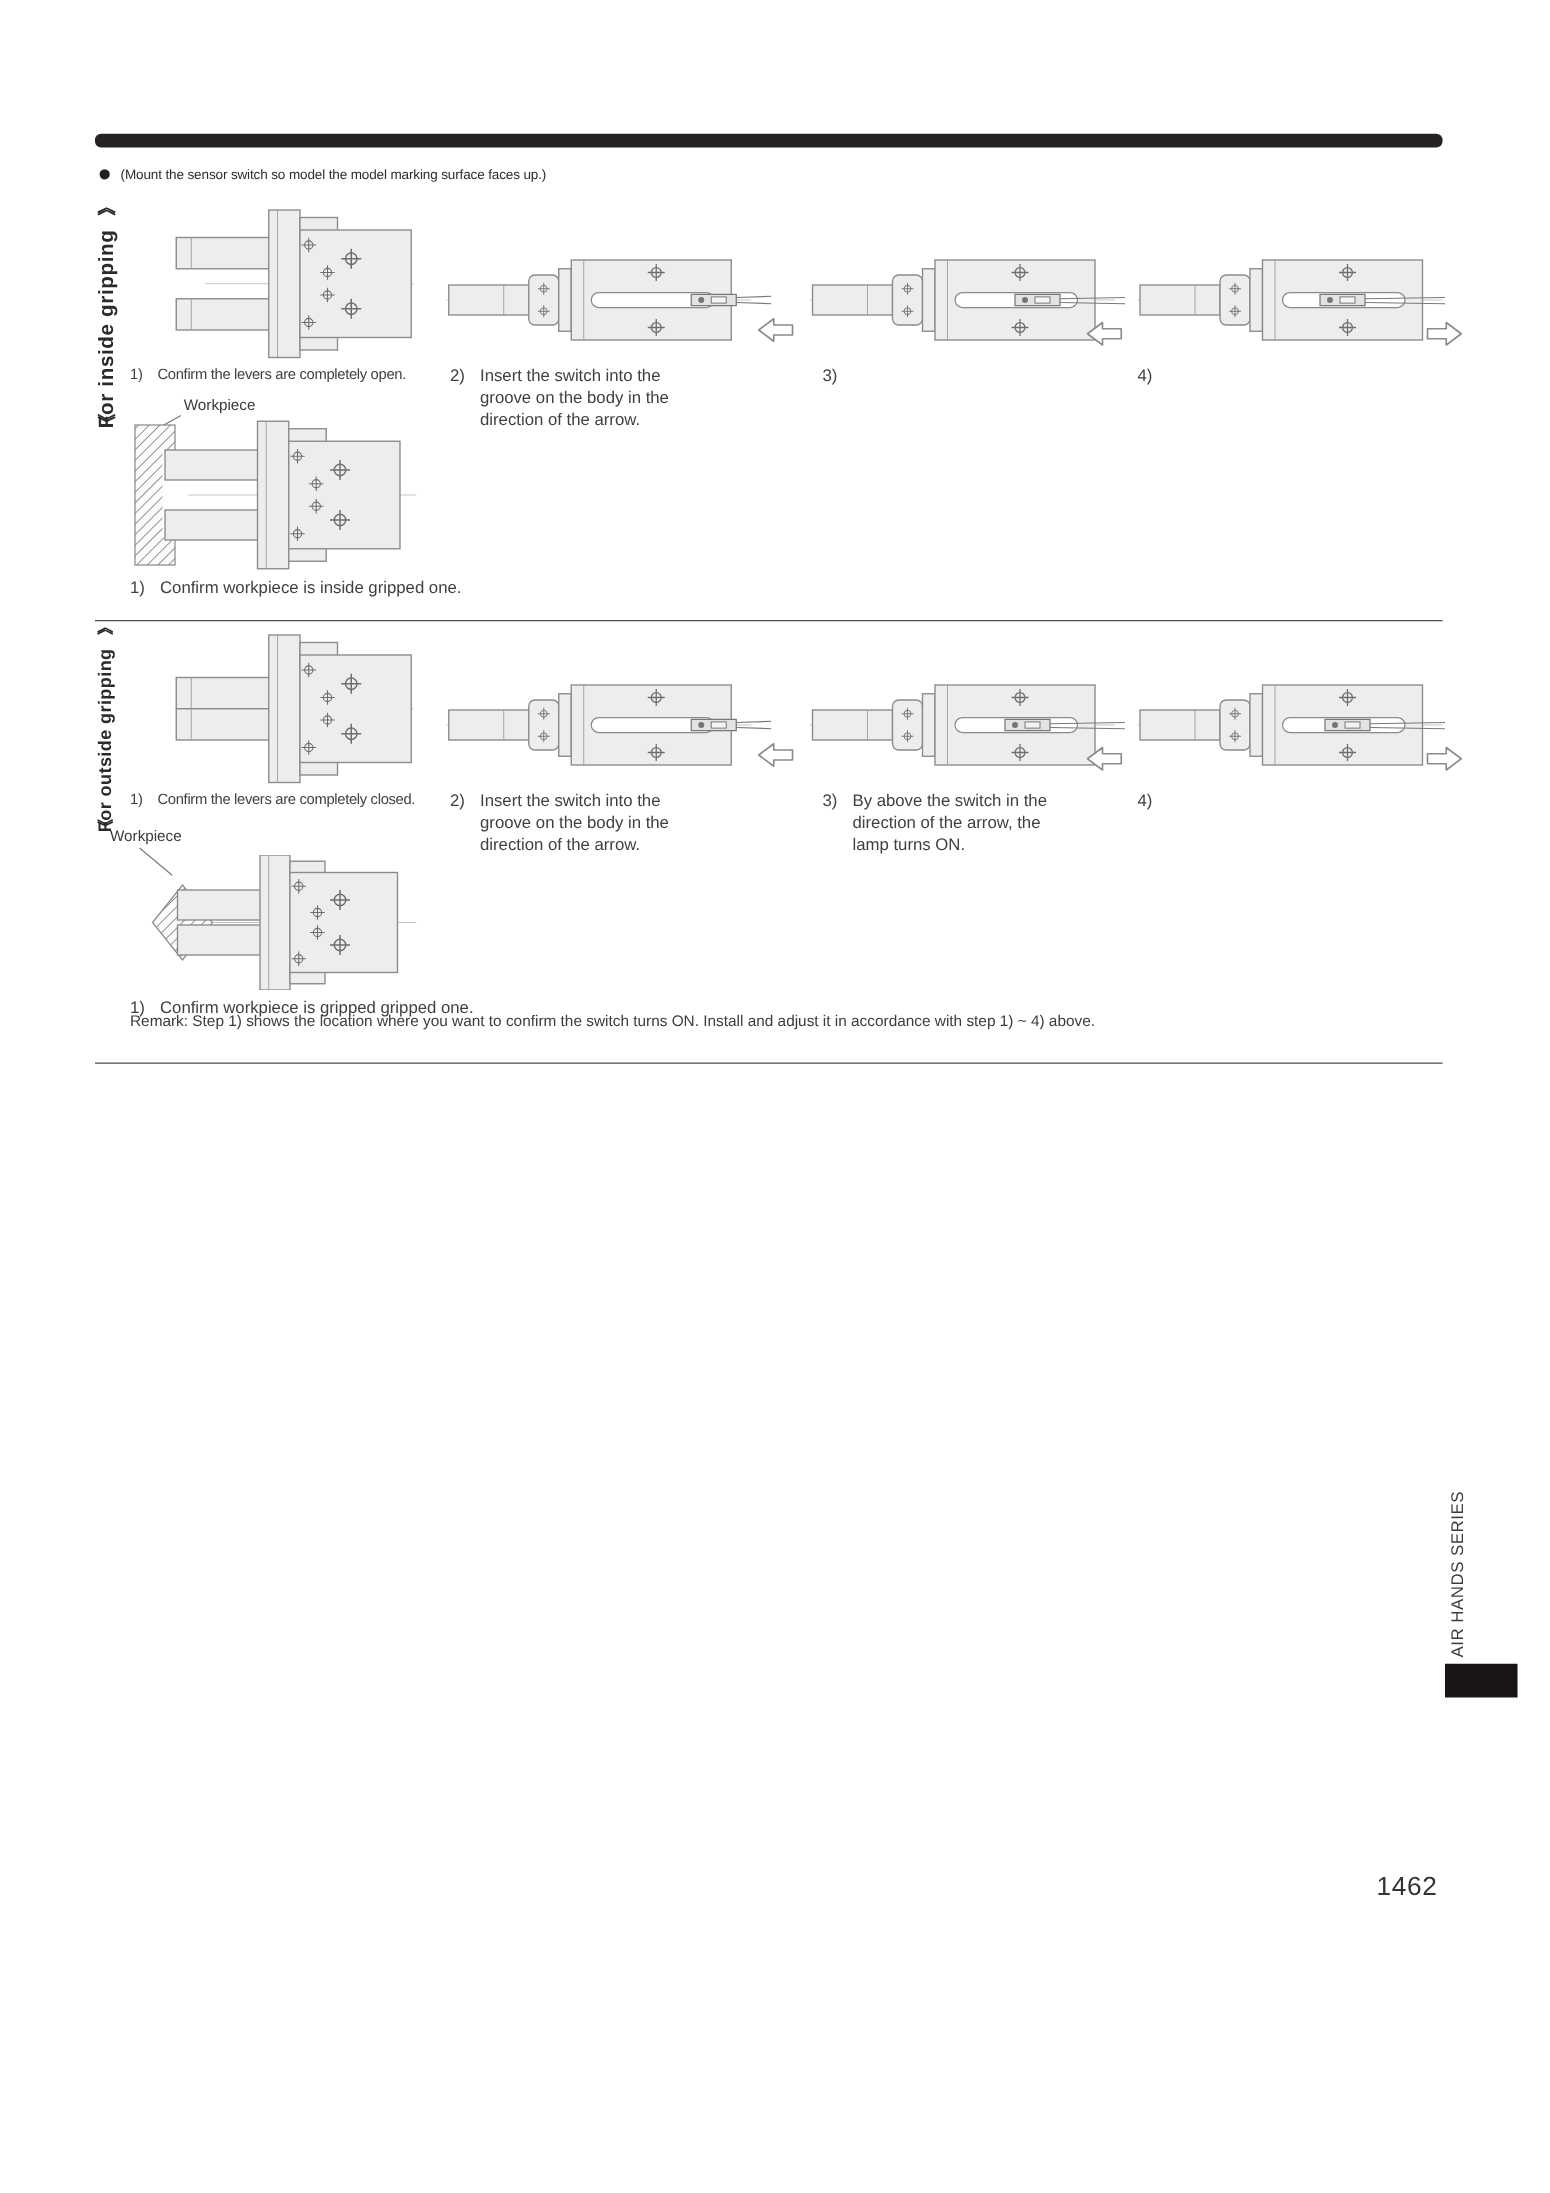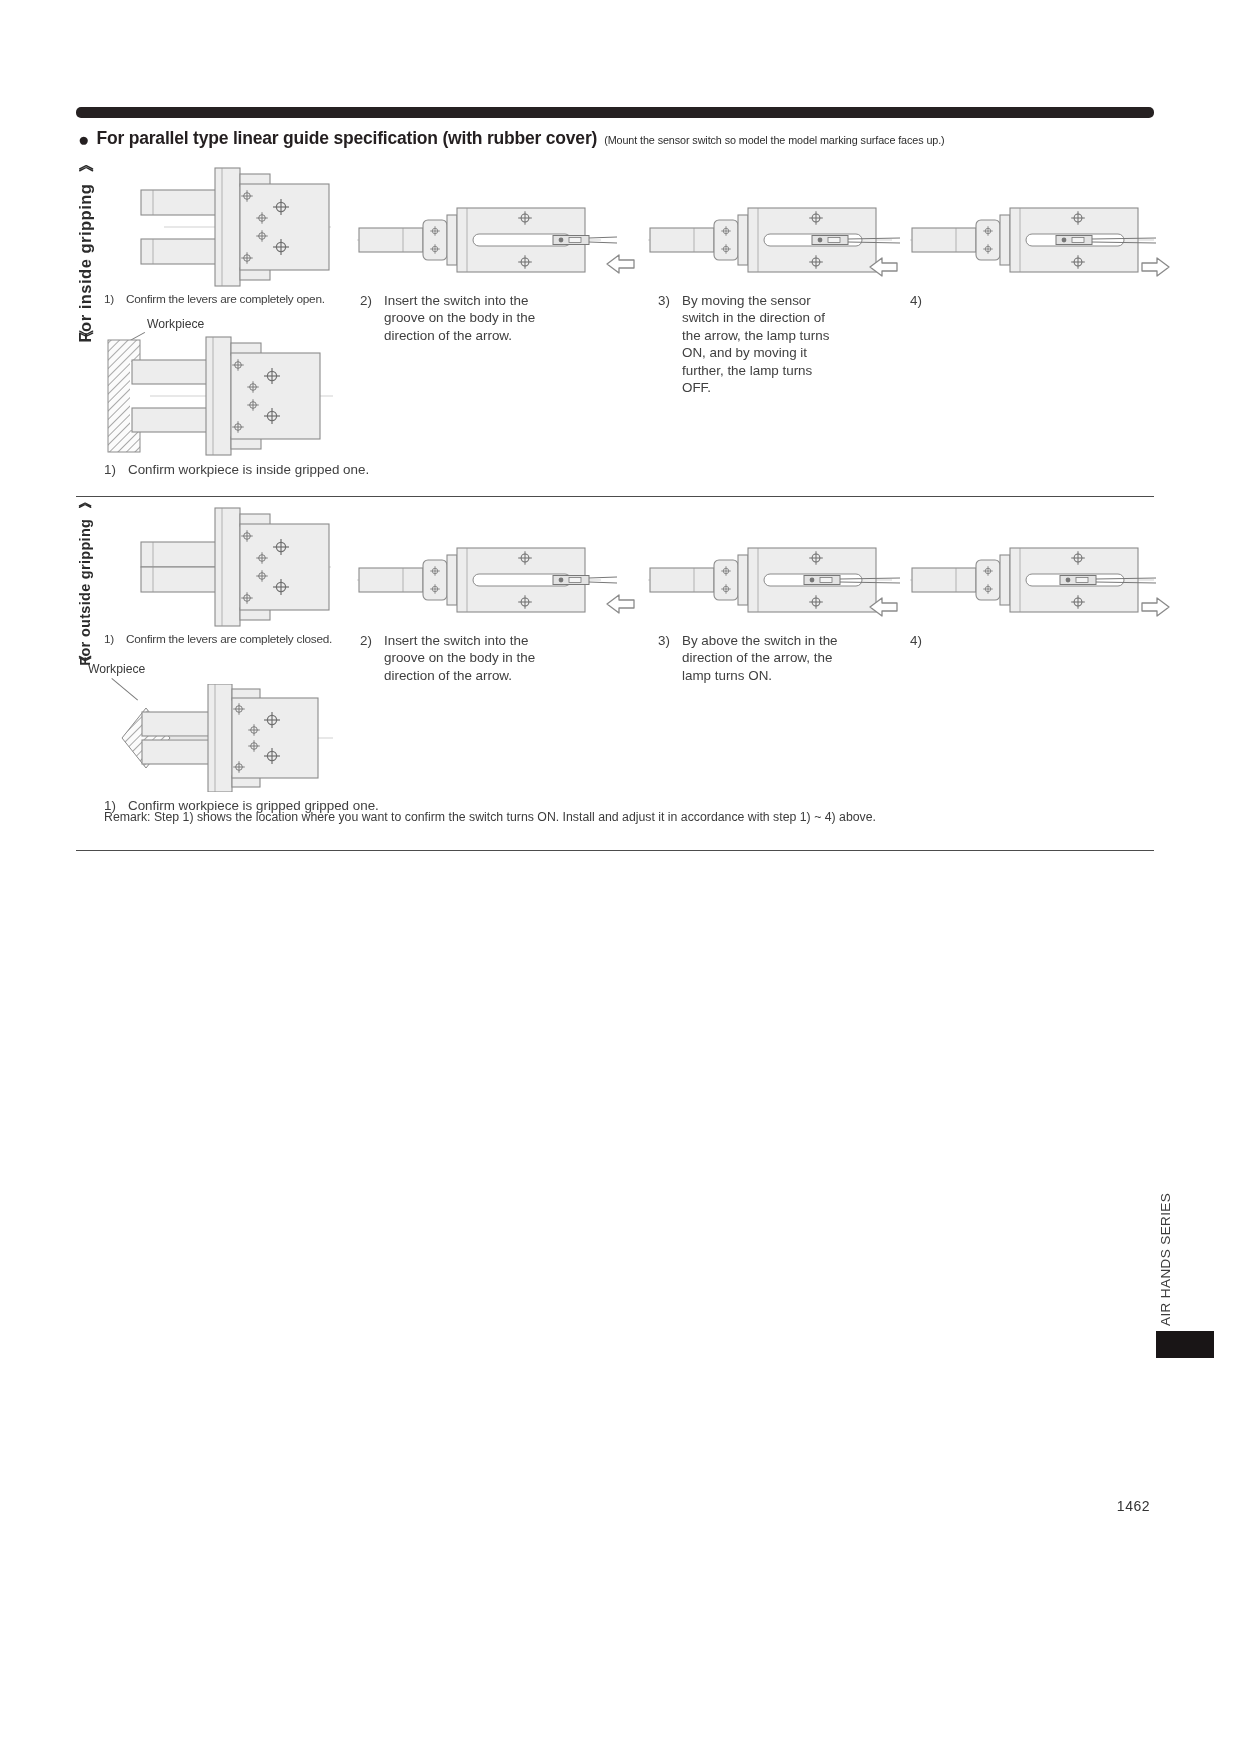--- a/index.html
+++ b/index.html
@@ -27,21 +27,21 @@
     font-size:13.5px;color:#3c3c3c;letter-spacing:0.4px;
   }
   .step{display:flex;font-size:13.4px;line-height:17.4px;color:#404040;}
   .step .num{flex:none;width:24px;}
   .step-sm{font-size:11.8px;letter-spacing:-0.25px;line-height:14px;}
   .step-sm .num{width:22px;}
   .wp{font-size:12.2px;color:#3a3a3a;}
   .remark{font-size:12.3px;color:#3c3c3c;white-space:nowrap;}
   .leader{border-top:1px solid #7b7b7b;height:0;transform-origin:left top;}
   .tab{background:#191516;}
-  .pagenum{font-size:14px;color:#333;text-align:right;letter-spacing:0.5px;}
+  .pagenum{font-size:21px;color:#333;text-align:right;letter-spacing:0.5px;}
   
   .g-fill{fill:#ededed;stroke:#8b8b8b;stroke-width:1.1;}
   .tline{stroke:#9a9a9a;stroke-width:0.7;}
   .cline{stroke:#b3b3b3;stroke-width:0.6;}
   .chx{stroke:#6e6e6e;stroke-width:1.2;fill:none;}
   .arrow{fill:#ffffff;stroke:#8a8a8a;stroke-width:1.3;stroke-linejoin:round;}
   .swb{fill:#e3e3e3;stroke:#787878;stroke-width:1;}
   .wire{stroke:#787878;stroke-width:1;fill:none;}
 </style>
 </head>
@@ -64,21 +64,20 @@
     <g id="arrowR">
         <path d="M27,9 L15,0 L15,5 L0,5 L0,13 L15,13 L15,18 Z"></path>
       </g>
   </defs>
 </svg>
 
 <div class="abs topbar" style="left:76px;top:107px;width:1078px;height:11px;"></div>
 
 <div class="abs title-row" style="left:78px;top:128px;">
   <span class="bullet">●</span>
-  <span class="title">For parallel type linear guide specification (with rubber cover)</span>
   <span class="title-note">(Mount the sensor switch so model the model marking surface faces up.)</span>
 </div>
 
 <div class="abs vlabel vlabel-in" style="left:70px;top:160px;width:30px;height:206px;">《For inside gripping》</div>
 
 <svg class="abs" style="left:116px;top:166px;" width="215" height="122" viewBox="0 0 215 122">
   <line class="cline" x1="48" y1="61" x2="215" y2="61"></line>
   <g class="g-fill">
     <rect x="25" y="24" width="76" height="25"></rect>
     <rect x="25" y="73" width="76" height="25"></rect>
@@ -182,21 +181,20 @@
     <circle cx="172" cy="42" r="2.4" fill="#777"></circle>
     <rect x="180" y="39.5" width="12" height="5" fill="#f4f4f4" stroke="#787878" stroke-width="0.8"></rect>
     <line class="wire" x1="200" y1="41" x2="252" y2="40"></line>
     <line class="wire" x1="200" y1="44" x2="252" y2="45"></line>
   </g>
   <use href="#arrowL" class="arrow" transform="translate(222,60)"></use>
 </svg>
 
 <div class="abs step" style="left:658px;top:292px;width:186px;">
   <span class="num">3)</span>
-  <span>By moving the sensor switch in the direction of the arrow, the lamp turns ON, and by moving it further, the lamp turns OFF.</span>
 </div>
 
 <svg class="abs" style="left:910px;top:198px;" width="280" height="85" viewBox="0 0 280 85">
   <line class="cline" x1="0" y1="42" x2="244" y2="42"></line>
   <g class="g-fill">
     <rect x="2" y="30" width="64" height="24"></rect>
     <rect x="66" y="22" width="24" height="40" rx="5"></rect>
     <rect x="90" y="17" width="10" height="50"></rect>
     <rect x="100" y="10" width="128" height="64"></rect>
   </g>

